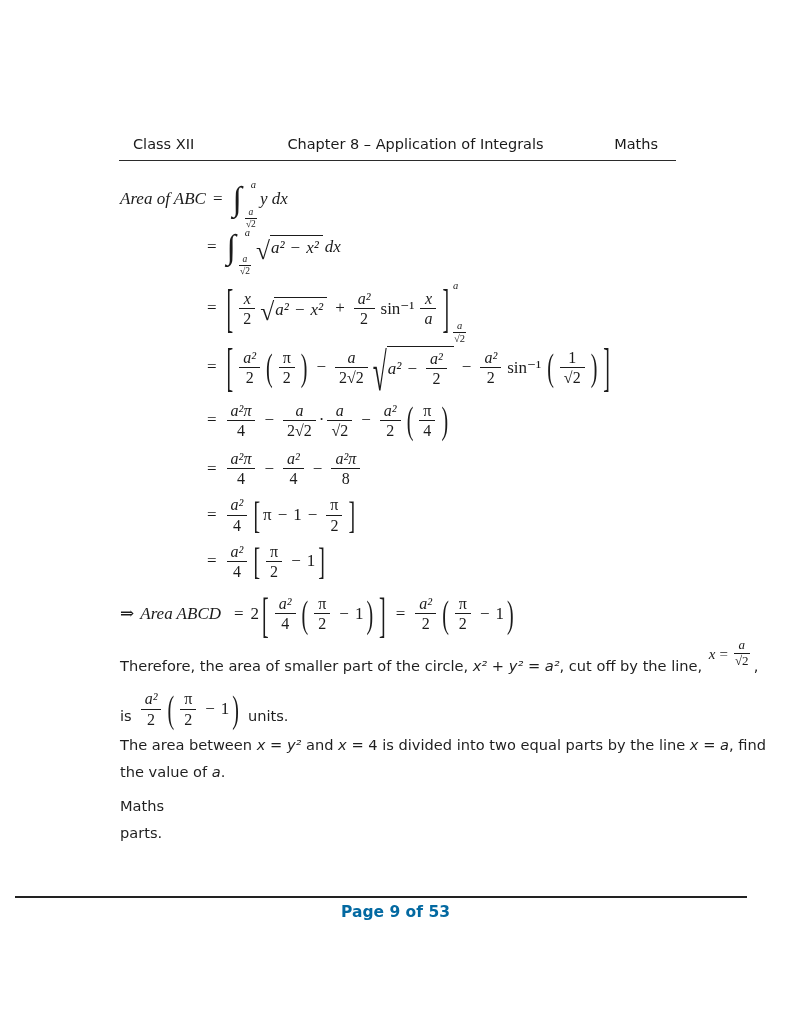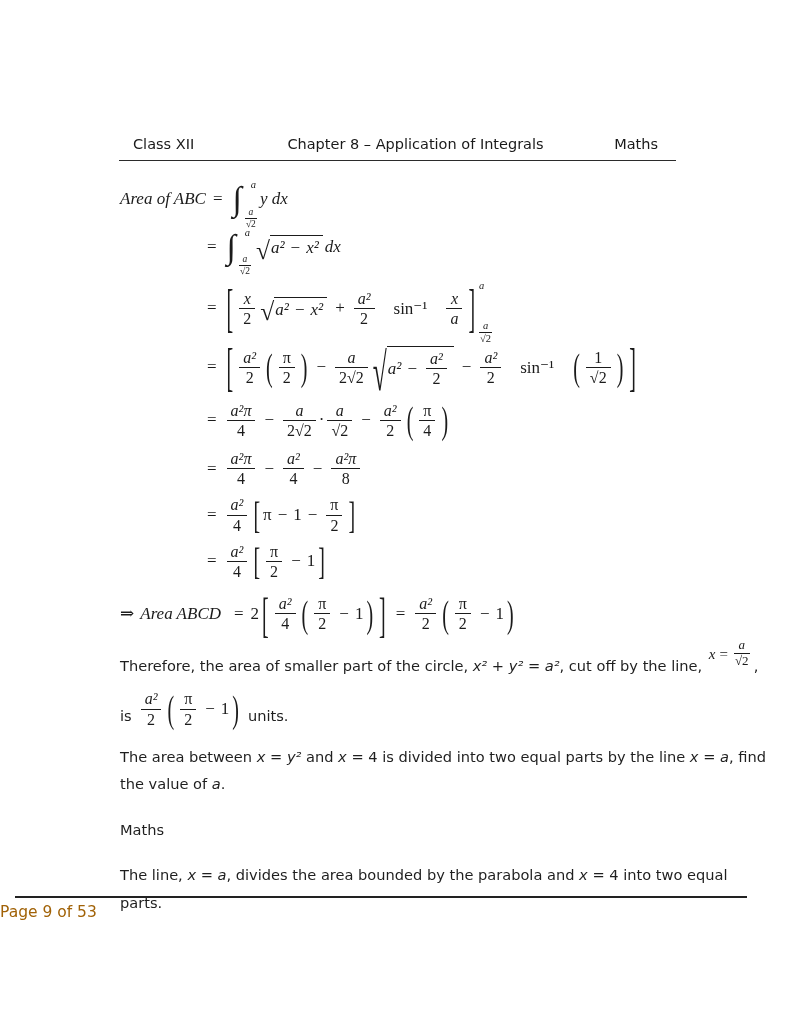--- a/index.html
+++ b/index.html
@@ -9,31 +9,31 @@
     color:#1f1f1f; overflow:hidden;
   }
   
   .header { position:absolute; top:136px; left:0; width:100%; font-size:14.5px; color:#1a1a1a; }
   .h-left   { position:absolute; left:133px; top:0; }
   .h-center { position:absolute; left:0; width:100%; text-align:center; top:0;margin-left:20px; }
   .h-right  { position:absolute; right:133px; top:0;margin-left:16px; }
   .header-rule { position:absolute; top:160px; left:119px; width:557px; border-top:1.6px solid #2b2b2b; }
   
   .footer-rule { position:absolute; top:896px; left:15px; width:732px; border-top:2px solid #222; }
-  .footer-text { position:absolute; top:903px; left:0; width:100%; text-align:left; font-weight:normal; font-size:15.5px; color:#a16207; }
+  .footer-text { position:absolute; top:903px; left:0; width:100%; text-align:center; font-weight:bold; font-size:15.5px; color:#0369a1; }
   
   .content { position:absolute; top:178px; left:120px; width:650px; }
   
   .m { font-family:"Liberation Serif","DejaVu Serif",serif; color:#1b1b1b; font-size:17px; }
   .r { display:flex; align-items:center; }
   .ml { margin-left:80px; }
   .i { font-style:italic; }
   .eqs { margin:0 7px; }
   .op  { margin:0 6px; }
-  .fn  { margin:0 16px; }
+  .fn  { margin:0 3px; }
   
   .f { display:inline-flex; flex-direction:column; align-items:stretch; text-align:center; margin:0 3px; font-size:16px; line-height:1.2; }
   .f .n { border-bottom:1.3px solid #1b1b1b; padding:0 4px; }
   .f .d { padding:0 4px; }
   
   .mf { display:inline-flex; flex-direction:column; align-items:stretch; text-align:center; line-height:1.15; }
   .mf .mn { border-bottom:1px solid #1b1b1b; padding:0 2px; }
   .mf .md { padding:0 1px; }
   
   .sq { display:inline-flex; align-items:flex-end; margin:0 2px; }
@@ -67,21 +67,21 @@
   
   .para { margin-top:18px; font-size:14.6px; line-height:1.75; color:#1f1f1f; width:648px; }
   .bi { font-style:italic; }
   .raised { display:inline-flex; align-items:center; position:relative; top:-13px; font-size:15px; margin:0 2px; vertical-align:baseline; }
   .raised .fs { font-size:13px; margin:0 2px; }
   .raised .fs .n { border-bottom:1px solid #1b1b1b; padding:0 2px; }
   .raised .eqs { margin:0 4px; }
   .isline { display:flex; align-items:flex-end; gap:6px; margin-top:2px; font-size:14.6px; }
   .mg { display:inline-flex; align-items:center; position:relative; top:5px; }
   .qhead { margin-top:30px; font-weight:bold; font-size:15px; color:#8e8e8e; }
-  .qline { margin-top:20px; font-size:14.6px; line-height:1.75; }
+  .qline { margin-top:8px; font-size:14.6px; line-height:1.75; }
   .tight { margin-top:2px; }
 </style>
 </head>
 <body>
 
 <div class="page">
 
   <div class="header">
     <span class="h-left">Class XII</span>
     <span class="h-center">Chapter 8 – Application of Integrals</span>
@@ -356,23 +356,20 @@
       <span>units.</span>
     </div>
 
     <div class="qline">
       <span>The area between </span><span class="bi">x</span><span> = </span><span class="bi">y²</span><span> and </span><span class="bi">x</span><span> = 4 is divided into two equal parts by the line </span><span class="bi">x</span><span> = </span><span class="bi">a</span><span>, find</span>
     </div>
     <div class="qline tight">
       <span>the value of </span><span class="bi">a</span><span>.</span>
     </div>
     <div class="qline">Maths</div>
-    <div class="qline">
-      <span>The line, </span><span class="bi">x</span><span> = </span><span class="bi">a</span><span>, divides the area bounded by the parabola and </span><span class="bi">x</span><span> = 4 into two equal</span>
-    </div>
     <div class="qline tight">parts.</div>
 
   </div>
 
   <div class="footer-rule"></div>
   <div class="footer-text">Page 9 of 53</div>
 
 </div>
 
 </body></html>

